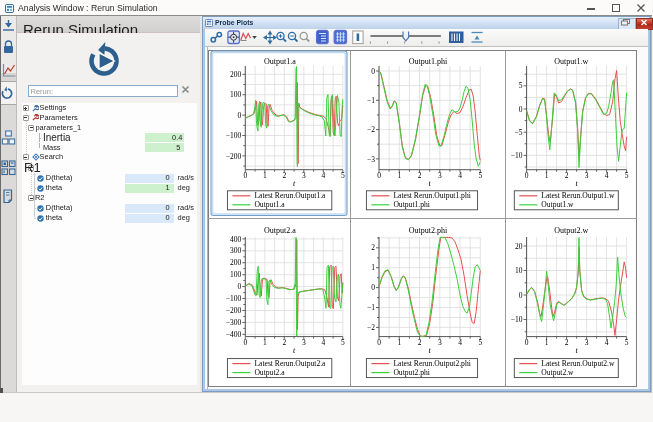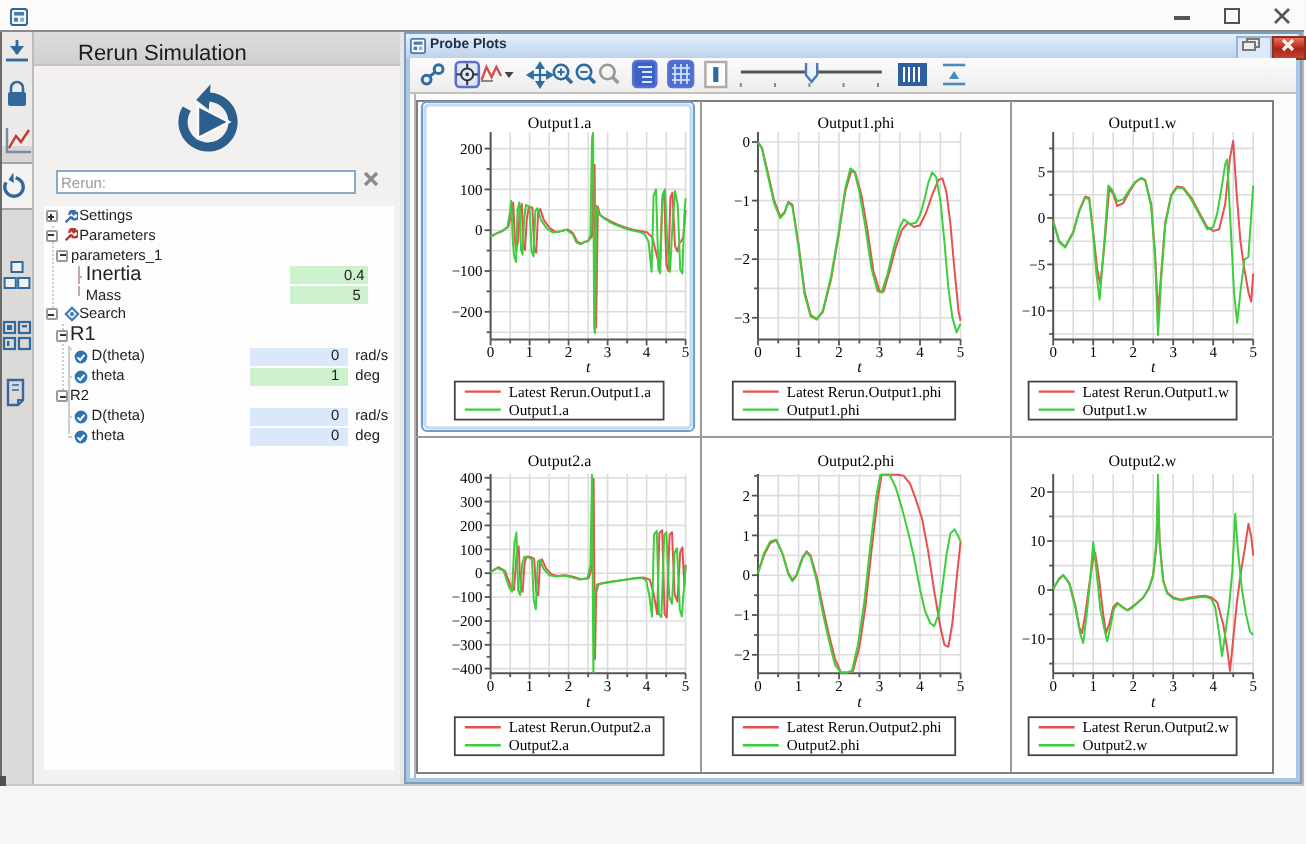--- a/index.html
+++ b/index.html
@@ -6,20 +6,21 @@
 </style></head><body>
 <div id="root">
 <div class="abs" style="left:0;top:0;width:651px;height:392px;background:#fbfafa;border-right:1px solid #b8b6b4;border-bottom:1px solid #c9c7c5"></div>
 <div class="abs" style="left:0;top:0;width:652px;height:15px;background:#fcfbfa;border-bottom:1px solid #8a8a8a"></div>
 <svg class="abs" style="left:5px;top:4px" width="9" height="9" viewBox="0 0 10 10">
       <rect x="0.5" y="0.5" width="9" height="9" rx="1.5" fill="#f3f8fc" stroke="#32678f" stroke-width="1.1"></rect>
       <rect x="2.2" y="2.2" width="5.6" height="2" fill="#4581ab"></rect>
       <rect x="2.2" y="5.4" width="2.2" height="2.2" fill="#4581ab"></rect>
       <rect x="5.6" y="5.4" width="2.2" height="2.2" fill="#88b0cc"></rect>
     </svg>
+<div class="abs" style="left:18px;top:3px;font-size:8.7px;color:#2a2a2a">Analysis Window : Rerun Simulation</div>
 <div class="abs" style="left:587px;top:8px;width:8px;height:1.6px;background:#555"></div>
 <div class="abs" style="left:612px;top:4px;width:6px;height:6px;border:1.2px solid #555"></div>
 <svg class="abs" style="left:636px;top:3px" width="10" height="10" viewBox="0 0 10 10">
       <path d="M1.5,1.5 L8.5,8.5 M8.5,1.5 L1.5,8.5" stroke="#555" stroke-width="1.3"></path>
     </svg>
 <div class="abs" style="left:0;top:16px;width:16px;height:376px;background:#dcdad8;border-right:1px solid #bebcba"></div>
 <div class="abs" style="left:0;top:16px;width:16px;height:57px;background:#eceae8"></div>
 <div class="abs" style="left:0;top:73px;width:16px;height:8px;background:#d8d6d4;border-bottom:1px solid #a8a6a4"></div>
 <div class="abs" style="left:0;top:82px;width:16px;height:22px;background:#f4f3f2;border-bottom:1px solid #a8a6a4"></div>
 <div class="abs" style="left:0;top:16px;width:1px;height:376px;background:#6a6a6a"></div>
@@ -51,21 +52,21 @@
           <rect x="6" y="154.5" width="1.2" height="2.5"></rect>
         </g>
 <path d="M6.5,174 h7.5 v10 l-2.5,2.5 h-5 z" fill="none" stroke="#33689c" stroke-width="1.2"></path>
 <path d="M14,184 l-2.5,0 l0,2.5" fill="none" stroke="#33689c" stroke-width="1"></path>
 <path d="M8.5,176.5 h3.5 M8.5,179 h3.5" stroke="#33689c" stroke-width="0.8" fill="none"></path>
 </g>
     </svg>
 <div class="abs" style="left:17px;top:16px;width:4.5px;height:376px;background:#f1f0ef"></div>
 <div class="abs" style="left:0;top:388px;width:3px;height:5px;background:#4f4f4f"></div>
 <div class="abs" style="left:17px;top:16px;width:183px;height:17px;background:linear-gradient(#dedcdb,#d2d0ce);border-bottom:1px solid #ccc0c0;box-sizing:border-box"></div>
-<div class="abs" style="left:39px;top:20.5px;font-size:11px;color:#1b1b1b">Rerun Simulation</div>
+<div class="abs" style="left:23px;top:20.5px;font-size:15px;color:#1b1b1b">Rerun Simulation</div>
 <div class="abs" style="left:17px;top:33px;width:183px;height:359px;background:#f2f1f0"></div>
 <div class="abs" style="left:21.5px;top:103px;width:175.5px;height:282px;background:#fdfdfd"></div>
 <svg class="abs" style="left:86px;top:40px" width="38" height="40" viewBox="0 0 38 40">
 <path d="M7.40,14.38 L6.77,15.52 L6.25,16.72 L5.87,17.98 L5.62,19.26 L5.51,20.56 L5.53,21.87 L5.69,23.17 L5.98,24.45 L6.41,25.68 L6.96,26.87 L7.64,27.99 L8.42,29.03 L9.32,29.99 L10.30,30.85 L11.38,31.60 L12.52,32.23 L13.72,32.75 L14.98,33.13 L16.26,33.38 L17.56,33.49 L18.87,33.47 L20.17,33.31 L21.45,33.02 L22.68,32.59 L23.87,32.04 L24.99,31.36 L26.03,30.58 L26.99,29.68 L27.85,28.70 L28.60,27.62 L29.23,26.48 L29.75,25.28 L30.13,24.02 L30.38,22.74 L30.49,21.44 L30.47,20.13 L30.31,18.83 L30.02,17.55 L29.59,16.32 L29.04,15.13 L28.36,14.01 L27.58,12.97 L26.68,12.01 L25.70,11.15 L24.62,10.40 L23.48,9.77 L22.28,9.25 L21.02,8.87 L19.74,8.62 L18.44,8.51" fill="none" stroke="#2d5f8e" stroke-width="4.6"></path>
 <polygon points="12.1,10.0 19.3,2.1 18.4,14.9" fill="#2d5f8e"></polygon>
 <polygon points="13,13 13,29 28.5,21" fill="#2d5f8e" stroke="#fff" stroke-width="1.2"></polygon>
 </svg>
 <div class="abs" style="left:27.5px;top:85px;width:148.5px;height:9.6px;background:#fff;border:1px solid #8aaac8"></div>
 <div class="abs" style="left:30.5px;top:86.5px;font-size:7.5px;color:#9a9a9a">Rerun:</div>
 <svg class="abs" style="left:181px;top:85px" width="9" height="9" viewBox="0 0 9 9">
@@ -105,21 +106,21 @@
     <div class="abs" style="left:145.3px;top:142.7px;width:35.1px;text-align:right;font-size:7.4px;color:#222;line-height:10px">5</div>
 <div class="abs" style="left:22.8px;top:154.4px;width:6px;height:6px;border:1px solid #9a9a9a;background:#fff;box-sizing:border-box;border-radius:1px"></div>
     <div class="abs" style="left:24.3px;top:156.9px;width:3px;height:1px;background:#333"></div>
 <svg class="abs" style="left:32.2px;top:153.4px" width="8" height="8" viewBox="0 0 8 8">
       <rect x="1.8" y="1.8" width="4.4" height="4.4" transform="rotate(45 4 4)" fill="#eaf2fb" stroke="#3c78b4" stroke-width="1"></rect>
       <circle cx="4" cy="4" r="1" fill="#3c78b4"></circle>
     </svg>
 <div class="abs" style="left:39.6px;top:152.4px;font-size:7.4px;color:#222;line-height:10px;white-space:nowrap">Search</div>
 <div class="abs" style="left:28px;top:164.9px;width:6px;height:6px;border:1px solid #9a9a9a;background:#fff;box-sizing:border-box;border-radius:1px"></div>
     <div class="abs" style="left:29.5px;top:167.4px;width:3px;height:1px;background:#333"></div>
-<div class="abs" style="left:35px;top:162.9px;font-size:10px;color:#222;line-height:10px;white-space:nowrap">R1</div>
+<div class="abs" style="left:24px;top:162.9px;font-size:13px;color:#222;line-height:10px;white-space:nowrap">R1</div>
 <svg class="abs" style="left:36.5px;top:174.7px" width="7" height="7" viewBox="0 0 7 7">
       <circle cx="3.5" cy="3.5" r="3.2" fill="#2e75b6"></circle>
       <path d="M1.8,3.8 L3.1,5 L5.2,2.4" stroke="#fff" stroke-width="1" fill="none"></path>
     </svg>
 <div class="abs" style="left:45.8px;top:173.2px;font-size:7.4px;color:#222;line-height:10px;white-space:nowrap">D(theta)</div>
 <div class="abs" style="left:125.1px;top:173.7px;width:48.5px;height:9px;background:#d9e9f9"></div>
     <div class="abs" style="left:125.1px;top:173.2px;width:44.5px;text-align:right;font-size:7.4px;color:#222;line-height:10px">0</div>
 <div class="abs" style="left:177.6px;top:173.2px;font-size:7.4px;color:#222;line-height:10px;white-space:nowrap">rad/s</div>
 <svg class="abs" style="left:36.5px;top:184.7px" width="7" height="7" viewBox="0 0 7 7">
       <circle cx="3.5" cy="3.5" r="3.2" fill="#2e75b6"></circle>

